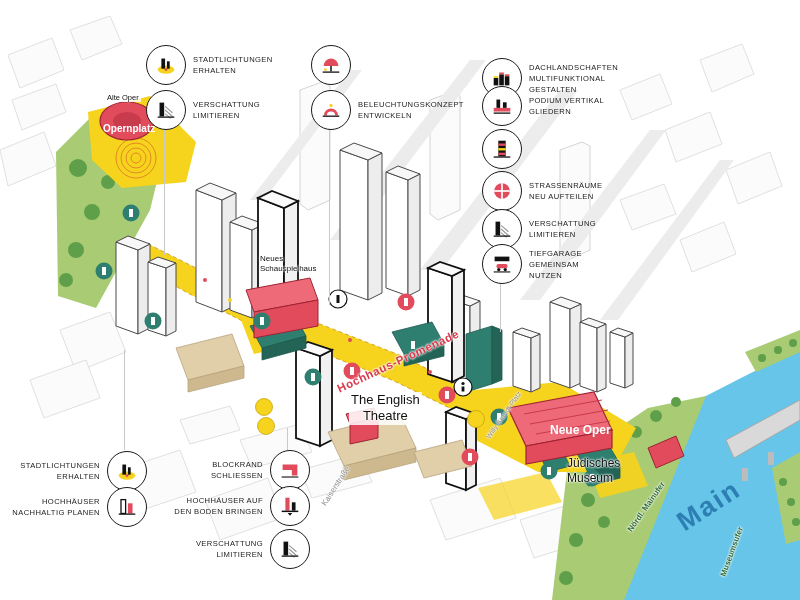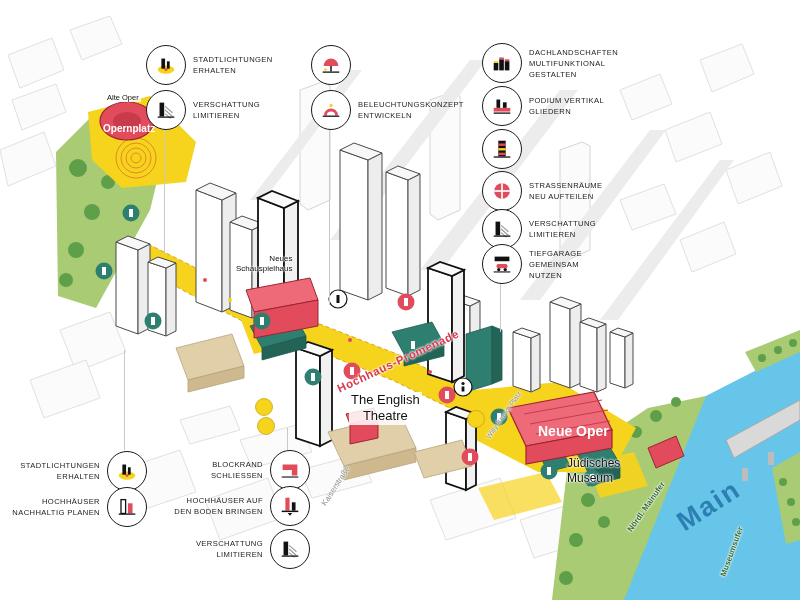--- a/index.html
+++ b/index.html
@@ -383,21 +383,21 @@
     <svg viewBox="0 0 26 26">
           <path d="M7 19c0-8 12-8 12 0" fill="none" stroke="#E14B5C" stroke-width="3"></path>
           <rect x="4" y="19" width="18" height="1.4" fill="#111"></rect>
           <circle cx="13" cy="8" r="1.8" fill="#F6D31C"></circle>
         </svg>
   </span>
   <span class="lg-label">BELEUCHTUNGSKONZEPT
 ENTWICKELN</span>
 </div>
 
-<div class="legend-item" style="left:482px;top:43px">
+<div class="legend-item" style="left:482px;top:58px">
   <span class="lg-circle">
     <svg viewBox="0 0 26 26">
           <rect x="4" y="13" width="5" height="8" fill="#111"></rect>
           <rect x="10" y="9" width="5" height="12" fill="#111"></rect>
           <rect x="16" y="11" width="5" height="10" fill="#111"></rect>
           <rect x="10" y="7" width="5" height="2" fill="#E14B5C"></rect>
           <rect x="16" y="9" width="5" height="2" fill="#E14B5C"></rect>
           <rect x="4" y="11" width="5" height="2" fill="#F6D31C"></rect>
         </svg>
   </span>
@@ -518,26 +518,26 @@
     <svg viewBox="0 0 26 26">
           <rect x="6" y="5" width="5" height="15" fill="#111"></rect>
           <path d="M12 9l8 7M12 13l8 7M12 17l6 5" stroke="#999" stroke-width="1.2" fill="none"></path>
           <rect x="4" y="20" width="18" height="1.4" fill="#111"></rect>
         </svg>
   </span>
 </div>
 
 <div class="map-label" style="left:105px;top:93px;font-size:7.5px;background:rgba(255,255,255,.8);padding:0 2px">Alte Oper</div>
 <div class="map-label lab-white" style="left:103px;top:123px;font-size:10px">Opernplatz</div>
-<div class="map-label" style="left:236px;top:254px;text-align:right">Neues
+<div class="map-label" style="left:260px;top:254px;text-align:left">Neues
 Schauspielhaus</div>
 <div class="map-label lab-promenade" style="left:338px;top:382px">Hochhaus-Promenade</div>
 <div class="map-label" style="left:349px;top:392px;font-size:13px;background:rgba(255,255,255,.85);padding:0 2px;text-align:center">The English
 Theatre</div>
-<div class="map-label lab-white" style="left:538px;top:423px;font-size:14px">Neue Oper</div>
+<div class="map-label lab-white" style="left:550px;top:423px;font-size:12px">Neue Oper</div>
 <div class="map-label" style="left:567px;top:456px;font-size:12px">Jüdisches
 Museum</div>
 <div class="map-label lab-street" style="left:328px;top:498px;transform:rotate(-57deg)">Kaiserstraße</div>
 <div class="map-label lab-street" style="left:492px;top:432px;font-size:7px;transform:rotate(-55deg)">Willy-Brandt-Platz</div>
 <div class="map-label lab-green" style="left:634px;top:524px;transform:rotate(-55deg)">Nördl. Mainufer</div>
 <div class="map-label lab-green" style="left:728px;top:568px;transform:rotate(-70deg)">Museumsufer</div>
 <div class="map-label lab-main" style="left:680px;top:508px">Main</div>
 
 </div>
 

